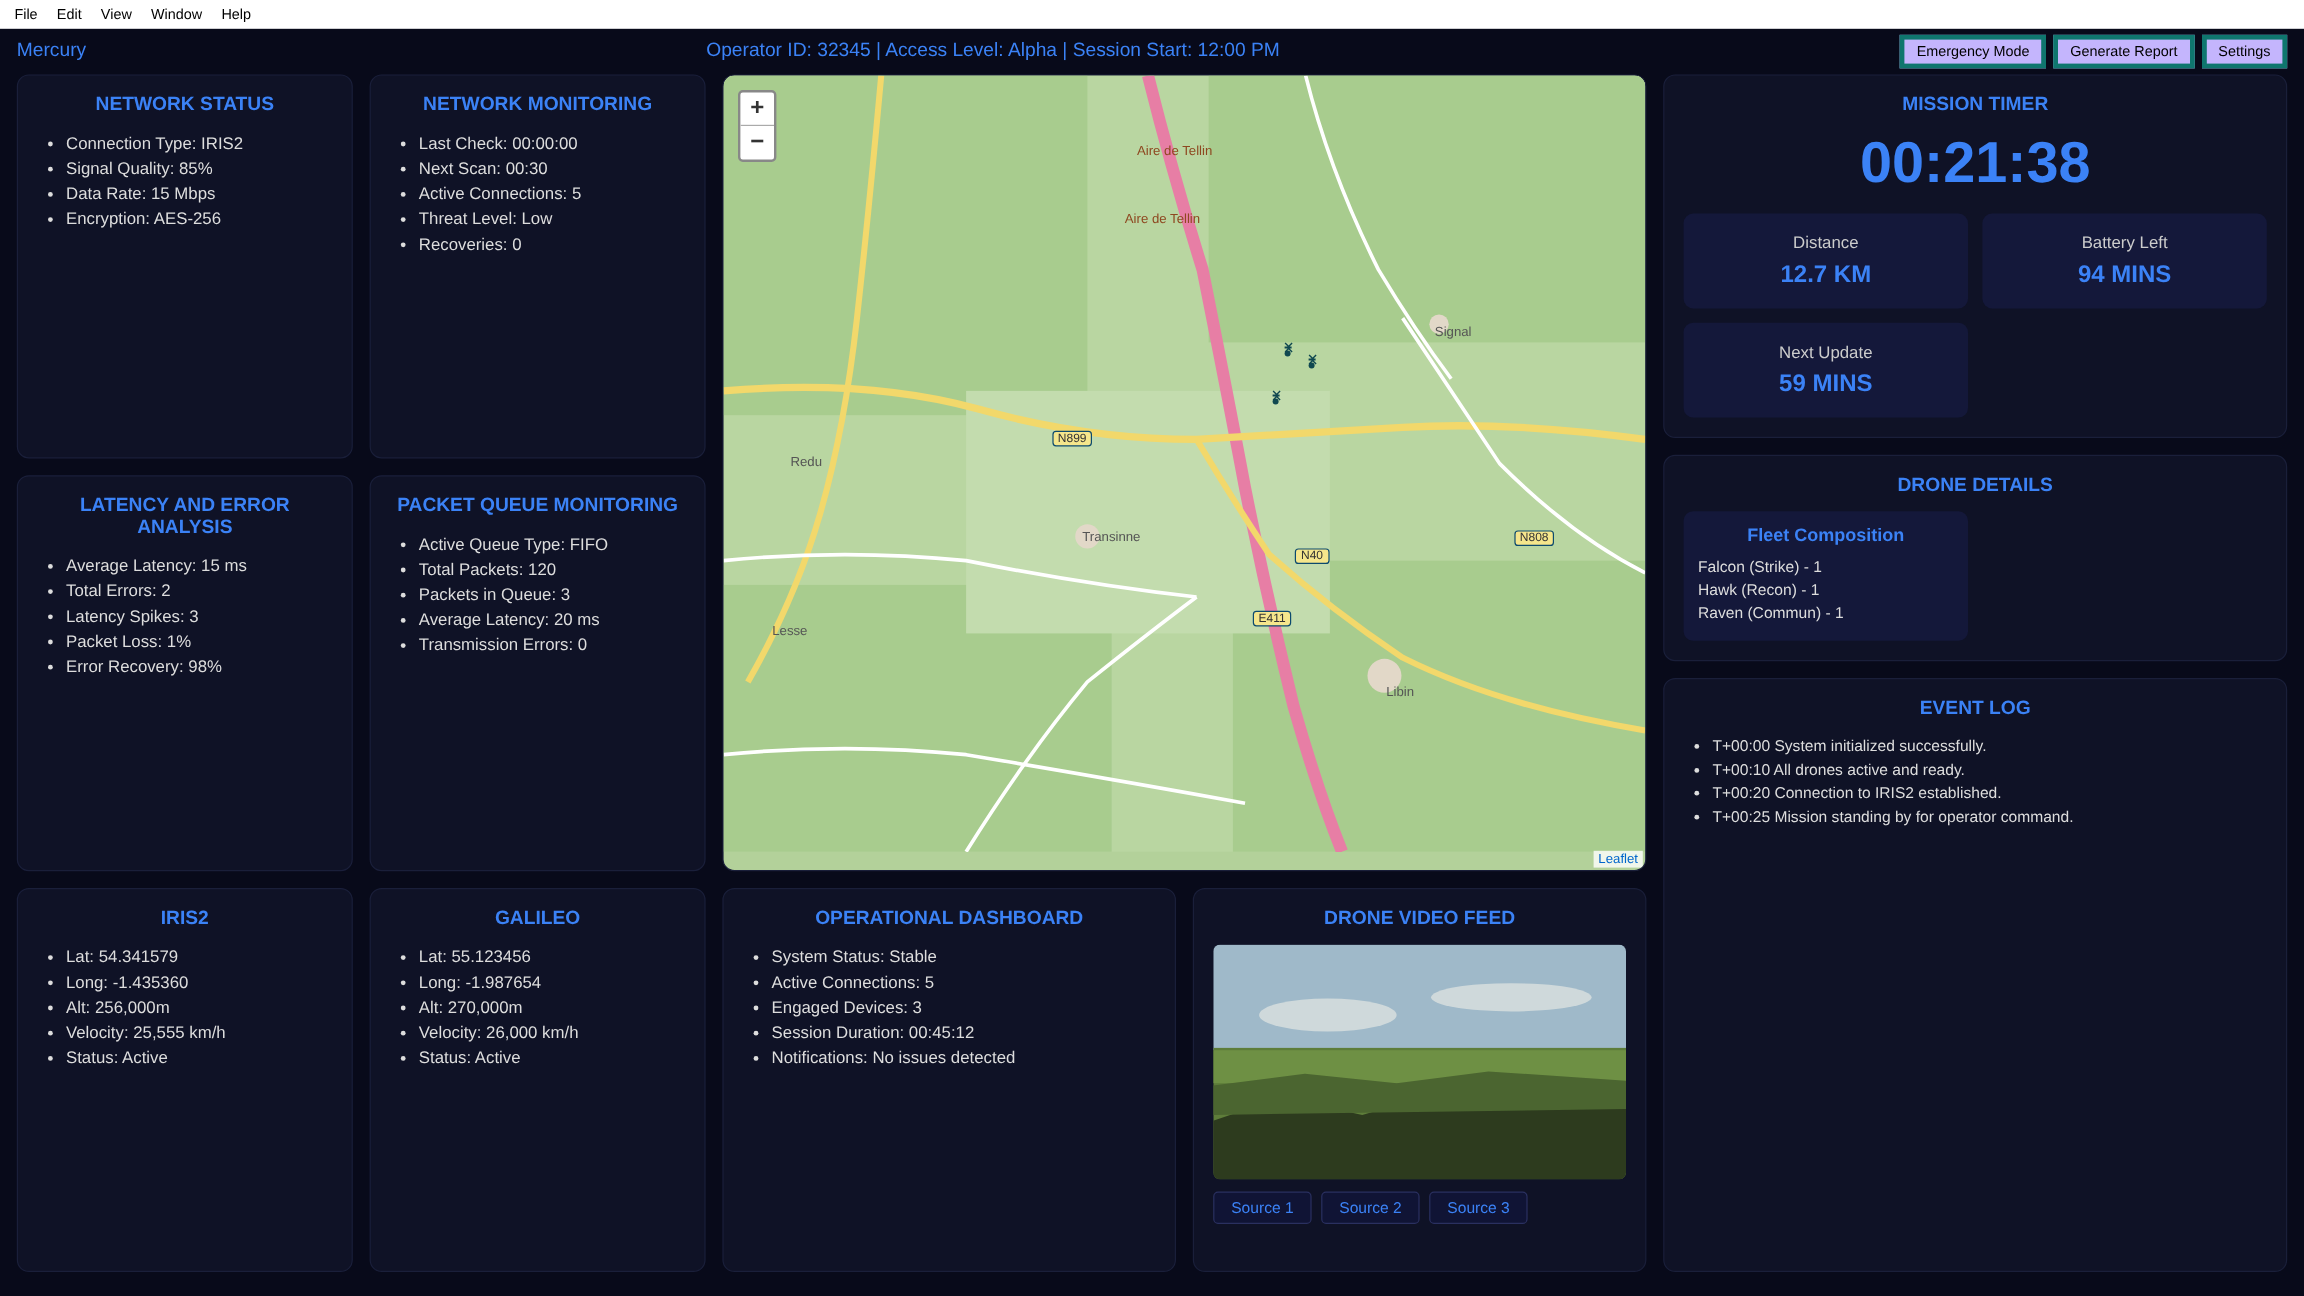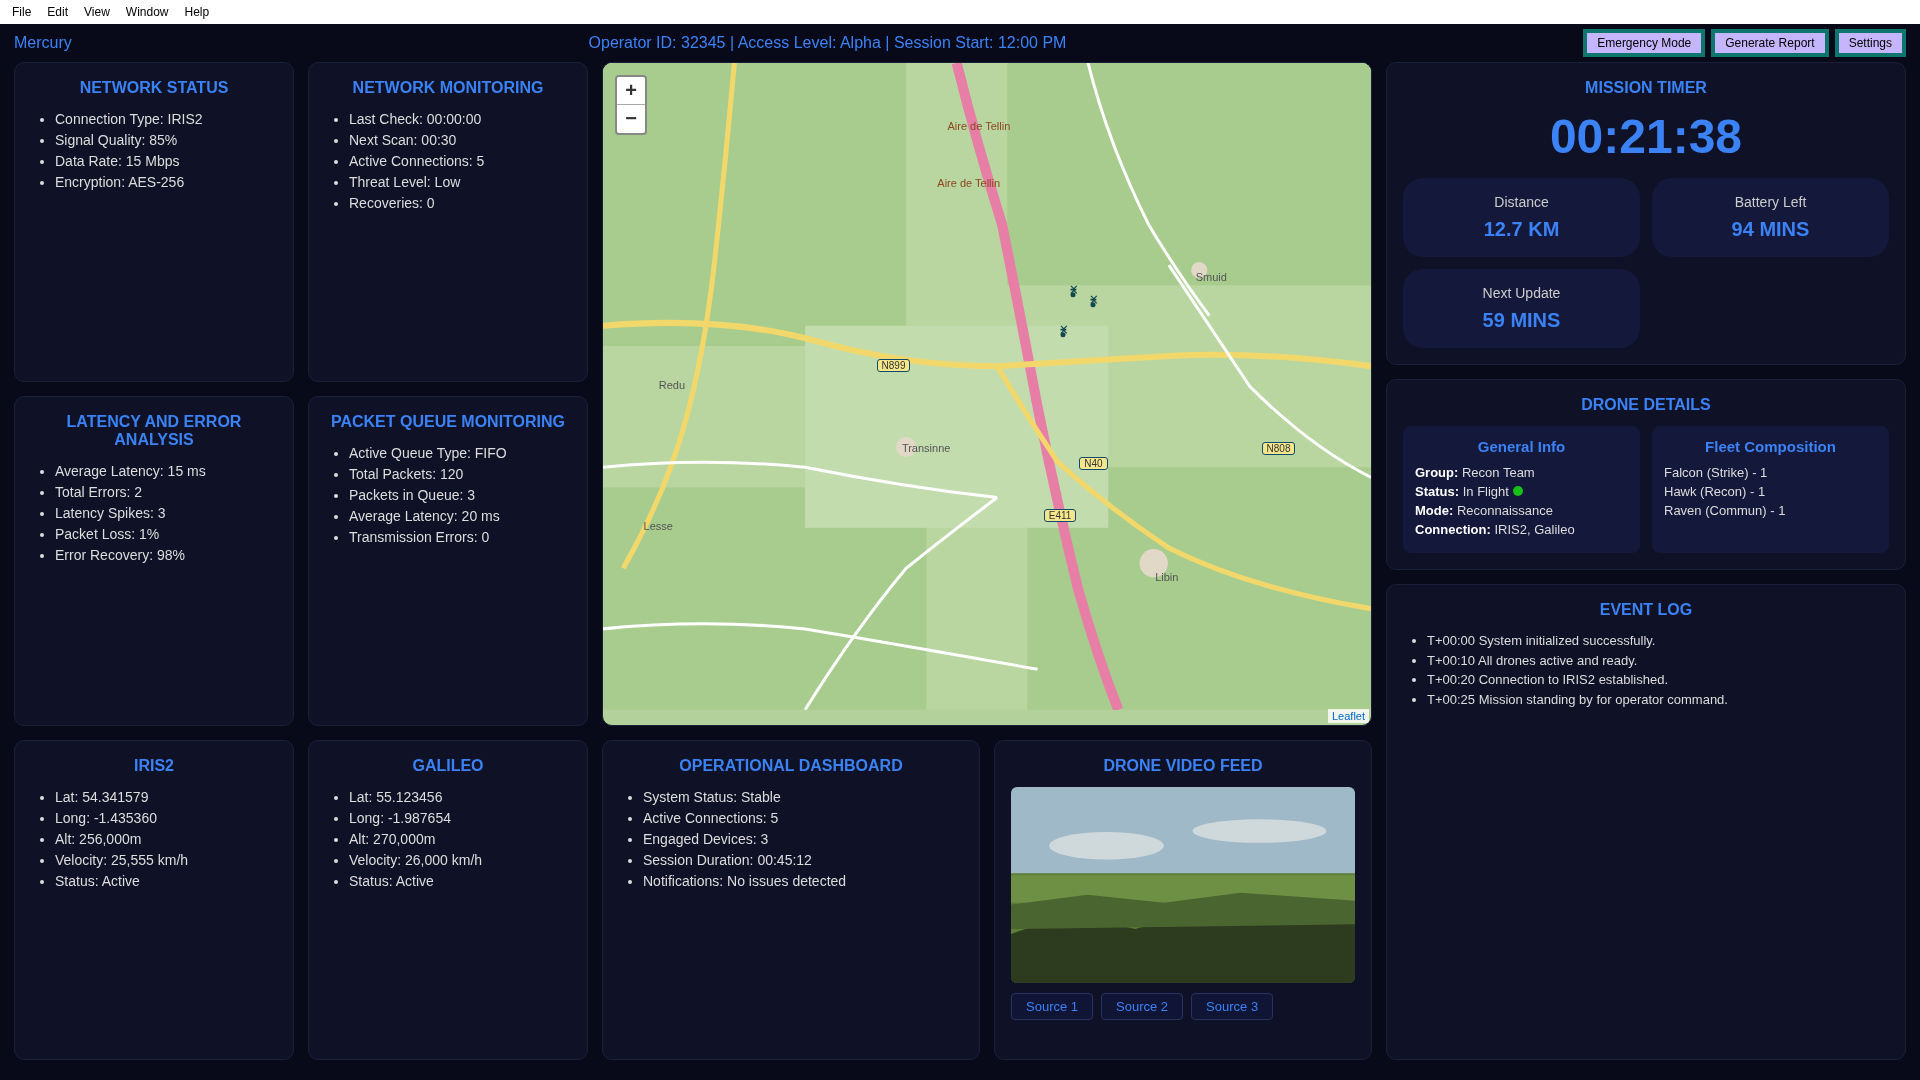--- a/index.html
+++ b/index.html
@@ -120,21 +120,21 @@
   text-align: center;
   margin: 6px 0 14px 0;
 }
 .statgrid {
   display: grid;
   grid-template-columns: 1fr 1fr;
   gap: 12px;
 }
 .statbox {
   background: #14183a;
-  border-radius: 20px;
+  border-radius: 8px;
   padding: 16px 8px;
   text-align: center;
 }
 .statbox .lbl { color: #ccc; font-size: 14px; margin-bottom: 8px; }
 .statbox .val { color: #3b82f6; font-size: 20px; font-weight: bold; }
 .dronecols {
   display: grid;
   grid-template-columns: 1fr 1fr;
   gap: 12px;
 }
@@ -280,21 +280,21 @@
         <circle cx="12" cy="14" r="3" fill="#104850"></circle>
       </svg>
     <svg class="droneicon" style="left:450px;top:260px" viewBox="0 0 24 24">
         <path fill="#104850" d="M12 7l-3-3 1-1 3 3 3-3 1 1-3 3h2v2h-2l3 3-1 1-3-3-3 3-1-1 3-3H9V7h3z"></path>
         <circle cx="12" cy="14" r="3" fill="#104850"></circle>
       </svg>
 
     <div id="maplabels">
         <div class="maplabel" style="left: 344.474px; top: 57.0625px; color: rgb(142, 72, 32);">Aire de Tellin</div>
         <div class="maplabel" style="left: 334.342px; top: 114.125px; color: rgb(142, 72, 32);">Aire de Tellin</div>
-        <div class="maplabel" style="left: 592.697px; top: 207.5px;">Smuid</div>
+        <div class="maplabel" style="left: 592.697px; top: 207.5px;">Signal</div>
         <div class="maplabel" style="left: 55.7237px; top: 316.438px;">Redu</div>
         <div class="maplabel" style="left: 298.882px; top: 378.688px;">Transinne</div>
         <div class="maplabel" style="left: 40.5263px; top: 456.5px;">Lesse</div>
         <div class="maplabel" style="left: 552.171px; top: 508.375px;">Libin</div>
         <div class="roadlabel" style="left: 273.553px; top: 295.688px;">N899</div>
         <div class="roadlabel" style="left: 476.184px; top: 394.25px; text-align: right;">N40</div>
         <div class="roadlabel" style="left: 440.724px; top: 446.125px;">E411</div>
         <div class="roadlabel" style="left: 658.553px; top: 378.688px;">N808</div>
       </div>
 
@@ -322,27 +322,20 @@
           <div class="lbl">Next Update</div>
           <div class="val">59 MINS</div>
         </div>
       </div>
     </div>
 
     <div class="card">
       <h3>DRONE DETAILS</h3>
       <div class="dronecols">
         <div class="subcard">
-          <h4>General Info</h4>
-          <div class="row"><b>Group:</b> <span>Recon Team</span></div>
-          <div class="row"><b>Status:</b> <span>In Flight</span><span class="statusdot"></span></div>
-          <div class="row"><b>Mode:</b> <span>Reconnaissance</span></div>
-          <div class="row"><b>Connection:</b> <span>IRIS2, Galileo</span></div>
-        </div>
-        <div class="subcard">
           <h4>Fleet Composition</h4>
           <div class="row">Falcon (Strike) - 1</div>
           <div class="row">Hawk (Recon) - 1</div>
           <div class="row">Raven (Commun) - 1</div>
         </div>
       </div>
     </div>
 
     <div class="card eventlog">
       <h3>EVENT LOG</h3>

